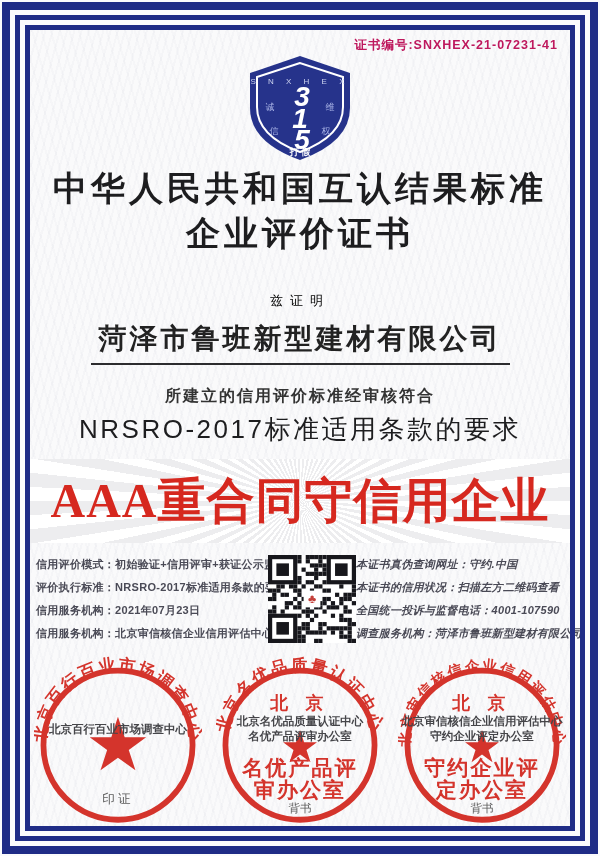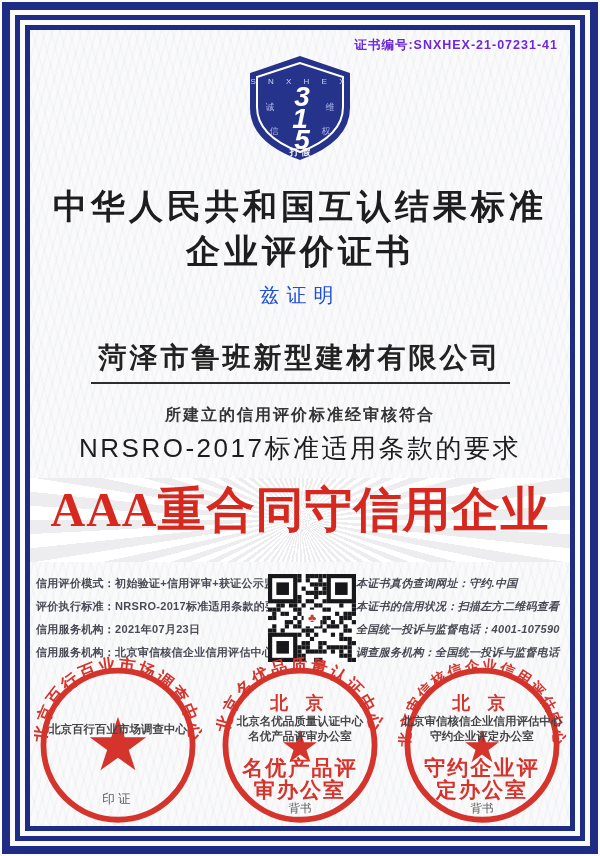--- a/index.html
+++ b/index.html
@@ -20,40 +20,40 @@
     background:
       repeating-linear-gradient(105deg, rgba(30,40,90,0.025) 0 2px, transparent 2px 7px),
       repeating-linear-gradient(75deg, rgba(30,40,90,0.018) 0 2px, transparent 2px 9px),
       #fafafb;
     z-index:1;
   }
   .content{position:absolute;inset:30px;z-index:2;text-align:center;}
 
   .cert-no{
     position:absolute;top:7px;right:12px;
-    color:#6d28d9;font-size:12.5px;letter-spacing:1px;font-weight:bold;
+    color:#be185d;font-size:12.5px;letter-spacing:1px;font-weight:bold;
   }
 
   .shield{margin:24px auto 0;width:124px;height:108px;display:block;}
 
-  .title{margin-top:22px;color:#1d1d1f;font-weight:bold;font-size:34px;letter-spacing:4px;line-height:45px;}
-  .proof{margin-top:8px;font-size:20px;color:#1d4ed8;letter-spacing:7px;}
-  .company-row{margin-top:30px;}
+  .title{margin-top:4px;color:#1d1d1f;font-weight:bold;font-size:34px;letter-spacing:4px;line-height:45px;}
+  .proof{margin-top:36px;font-size:13px;color:#000000;letter-spacing:7px;}
+  .company-row{margin-top:10px;}
   .company{
     display:inline-block;font-size:28px;font-weight:bold;color:#222;
     letter-spacing:3px;border-bottom:2px solid #2c2c2e;padding:0 8px 5px;
   }
   .statement1{margin-top:21px;font-size:16px;font-weight:bold;color:#333;letter-spacing:2px;}
   .statement2{margin-top:5px;font-size:26px;font-weight:normal;color:#1d1d1f;letter-spacing:2.5px;}
 
   .banner{
     margin-top:12px;height:84px;width:100%;
     background:
       repeating-conic-gradient(from 0deg at 50% 50%, #ffffff 0deg 3deg, #ededef 3deg 6deg);
-    display:flex;justify-content:center;
+    display:flex;align-items:center;justify-content:center;
   }
   .banner-text{
     font-family:"Liberation Serif","DejaVu Serif",serif;
     font-size:48px;font-weight:bold;color:#d6281f;letter-spacing:1px;white-space:nowrap;
   }
 
   .details{
     margin-top:6px;display:flex;align-items:flex-start;justify-content:space-between;
     text-align:left;padding:4px 6px 0;
   }
@@ -278,21 +278,21 @@
           <rect x="0" y="56" width="28" height="28" fill="#17171c"></rect>
           <rect x="4" y="60" width="20" height="20" fill="#ffffff"></rect>
           <rect x="8" y="64" width="12" height="12" fill="#17171c"></rect>
           <rect x="34" y="34" width="16" height="16" fill="#ffffff"></rect>
           <text x="42" y="46" text-anchor="middle" font-size="12" fill="#c4403a">♣</text>
         </svg>
       <div class="details-col right">
         <div>本证书真伪查询网址：守约.中国</div>
         <div>本证书的信用状况：扫描左方二维码查看</div>
         <div>全国统一投诉与监督电话：4001-107590</div>
-        <div>调查服务机构：全国统一投诉与监督电话</div>
+        <div>调查服务机构：菏泽市鲁班新型建材有限公司</div>
       </div>
     </div>
 
     <div class="stamps">
 
       <div class="stamp-wrap">
         <svg class="stamp-svg" width="168" height="170" viewBox="0 0 160 160">
           <defs>
               <path id="arc-0" d="M 14,102 A 69,69 0 1 1 146,102" fill="none"></path>
             </defs>

